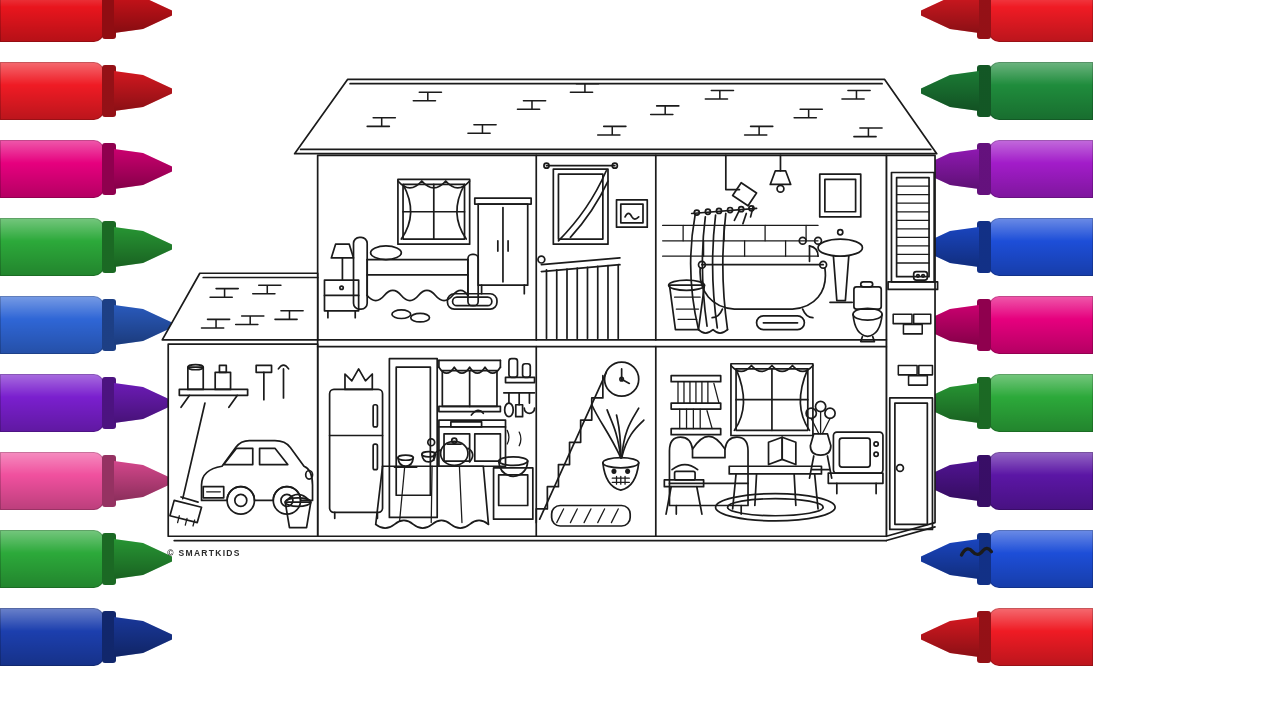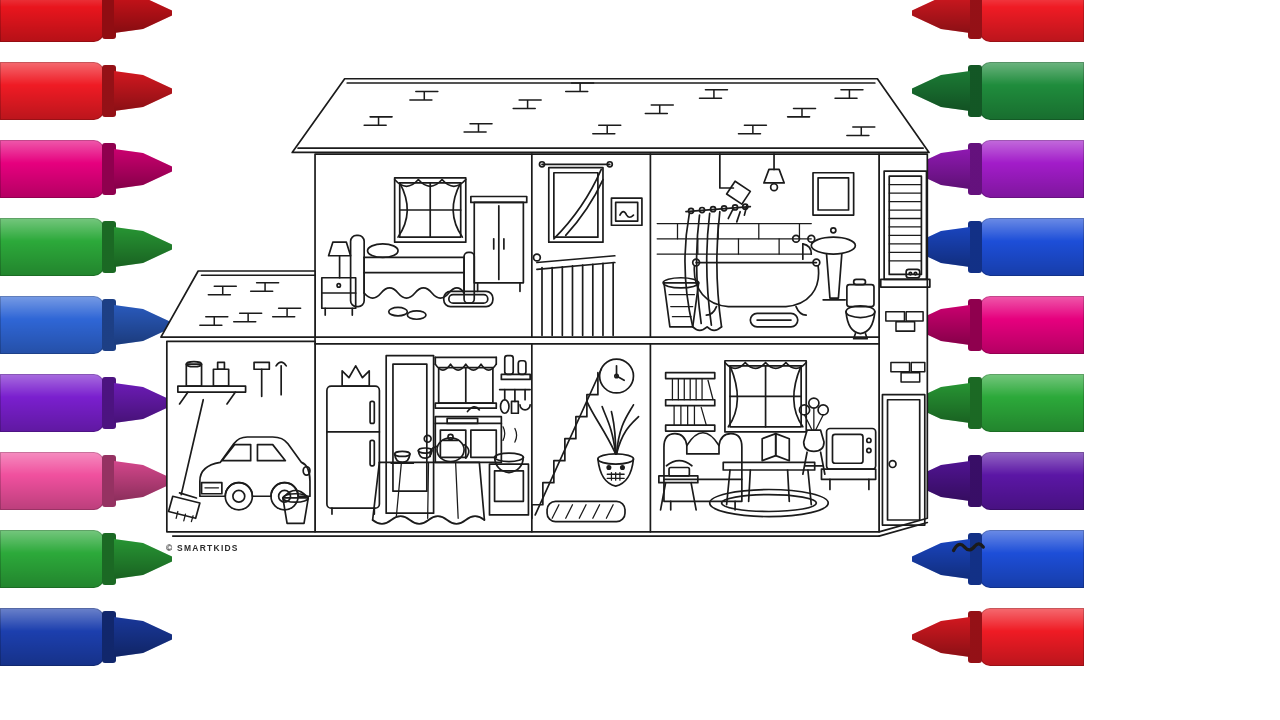--- a/index.html
+++ b/index.html
@@ -1,20 +1,20 @@
 <!DOCTYPE html>
 <html><head>
 <meta charset="utf-8">
 <style>
   html,body { margin:0; padding:0; }
   body {
     width:1280px; height:720px; overflow:hidden; background:#ffffff;
     font-family:"Liberation Sans", sans-serif; position:relative;
   }
-  .stage { position:relative; width:1084px; height:720px; background:#ffffff; }
+  .stage { position:relative; width:1084px; height:720px; background:#ffffff;padding-left:9px; }
 
   
   .markers { position:absolute; top:0; bottom:0; width:182px; z-index:1; }
   #markers-left  { left:0; }
   #markers-right { right:0; }
   .marker { position:absolute; width:172px; height:58px; left:0; }
   #markers-right .marker { left:10px; transform:scaleX(-1); transform-origin:50% 50%; }
   .mk-body {
     position:absolute; left:0; top:0; width:104px; height:58px;
     background-color:var(--c); border-radius:0 10px 10px 0;

